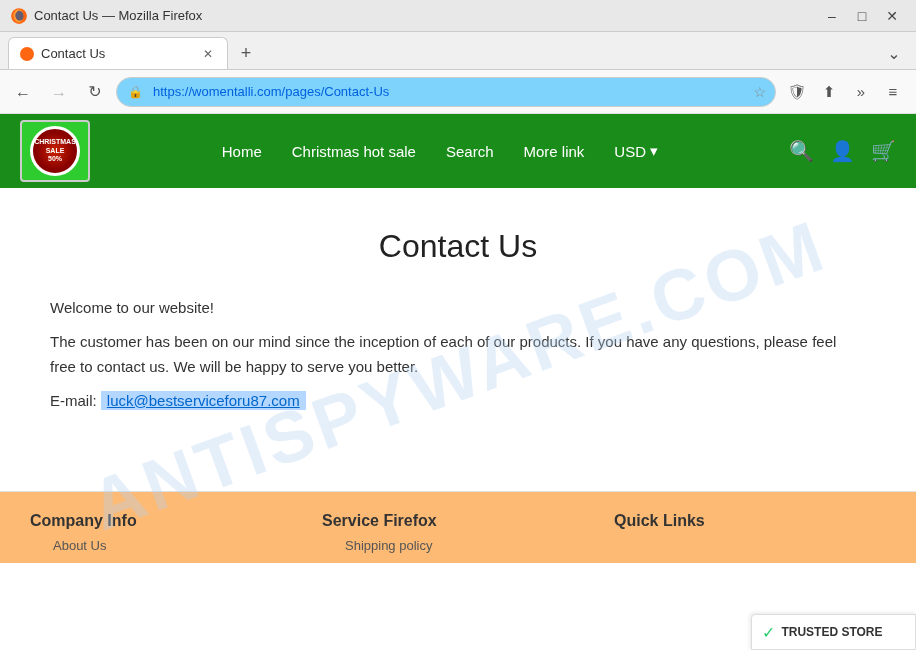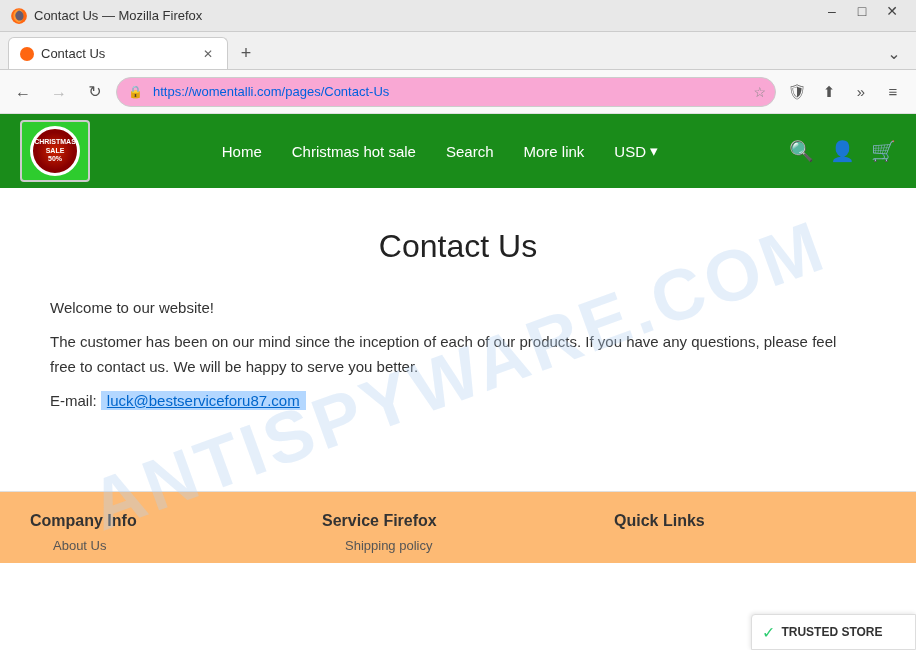--- a/index.html
+++ b/index.html
@@ -3,20 +3,21 @@
   <meta charset="utf-8">
   <style>
     * { margin: 0; padding: 0; box-sizing: border-box; }
     body { font-family: Arial, sans-serif; width: 916px; height: 650px; overflow: hidden; background: #fff; }
 
     
     .window-titlebar {
       background: #e8e8e8;
       height: 32px;
       display: flex;
+      align-items: center;
       justify-content: space-between;
       padding: 0 10px;
       border-bottom: 1px solid #ccc;
       user-select: none;
     }
     .titlebar-left { display: flex; align-items: center; gap: 6px; }
     .firefox-icon { width: 18px; height: 18px; }
     .titlebar-title { font-size: 13px; color: #333; }
     .titlebar-controls { display: flex; gap: 2px; }
     .titlebar-btn { width: 28px; height: 22px; border: none; background: transparent; cursor: pointer; font-size: 14px; display: flex; align-items: center; justify-content: center; color: #444; }
@@ -75,21 +76,21 @@
       color: #888;
       z-index: 1;
     }
     .address-url {
       flex: 1;
       height: 30px;
       border: 1px solid #ccc;
       border-radius: 15px;
       padding: 0 80px 0 36px;
       font-size: 13px;
-      background: #f9a8d4;
+      background: #7dd3fc;
       color: #0060df;
       outline: none;
     }
     .address-icons-right {
       position: absolute;
       right: 10px;
       display: flex;
       gap: 4px;
       align-items: center;
     }

